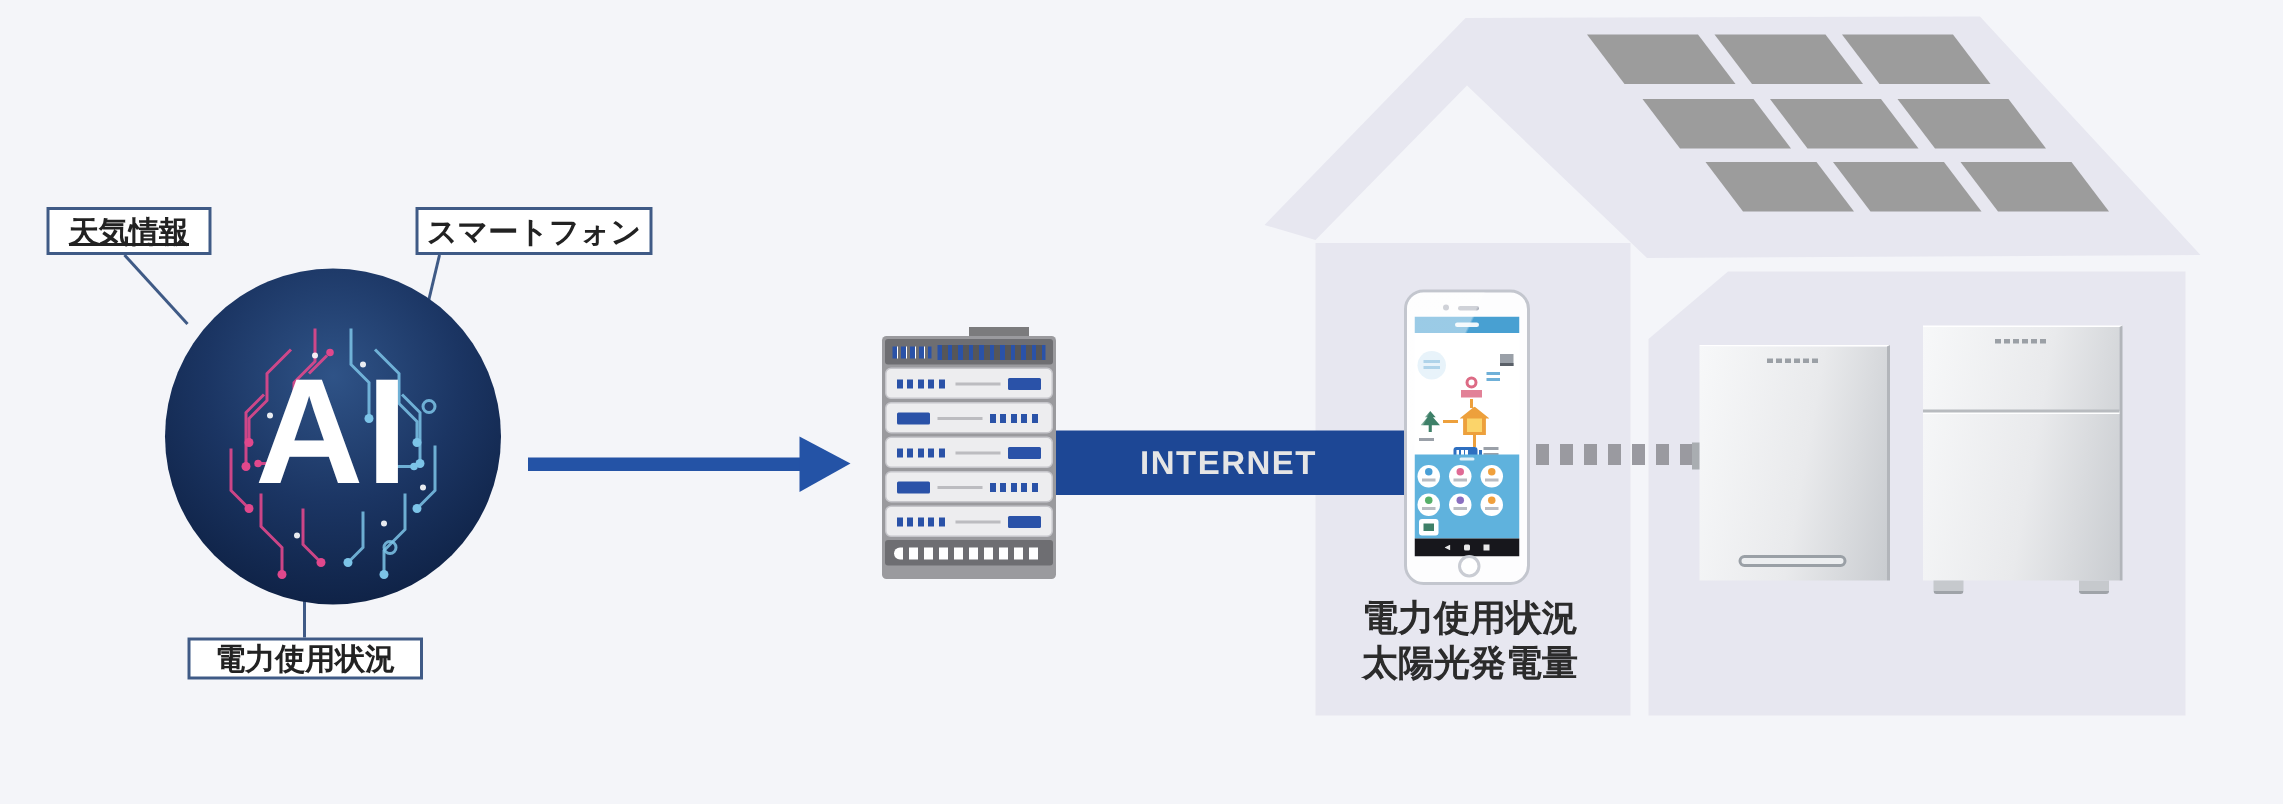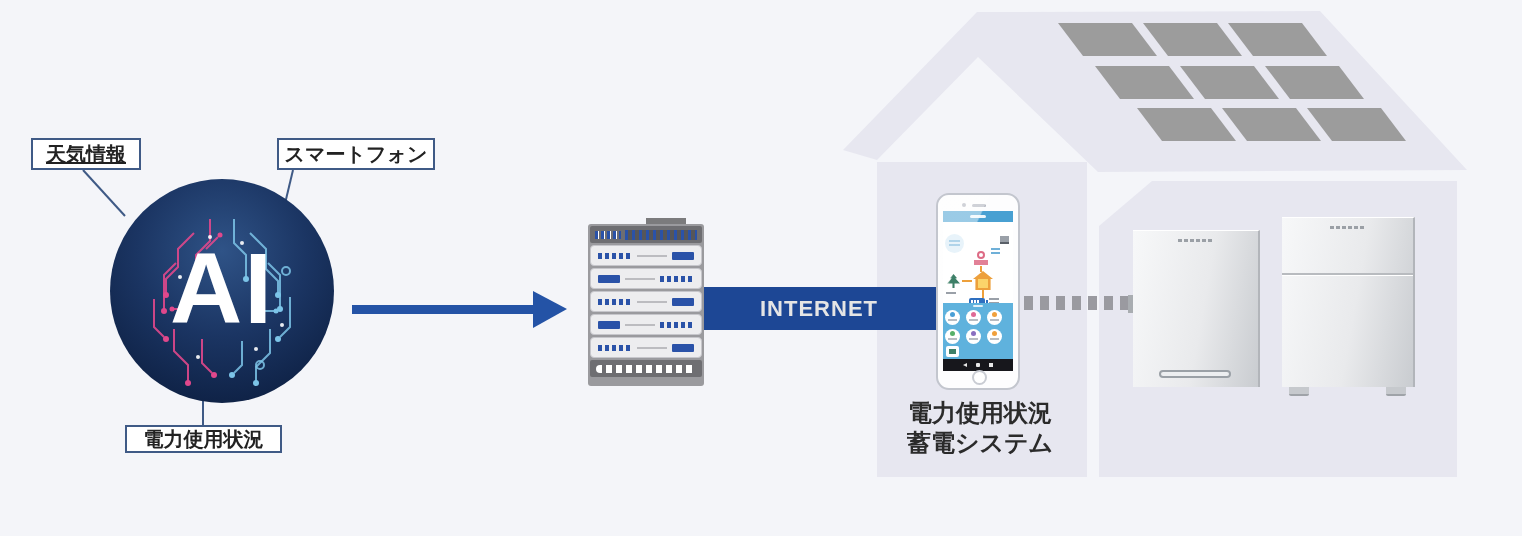--- a/index.html
+++ b/index.html
@@ -347,16 +347,16 @@
   </div>
   <div class="bat">
     <div class="logo"></div>
     <div class="seam"></div>
     <div class="foot f1"></div>
     <div class="foot f2"></div>
   </div>
 
   <div class="caption cap-phone">
     <div>電力使用状況</div>
-    <div>蓄電システム</div>
+    <div>太陽光発電量</div>
   </div>
 
 </div>
 
 </body></html>

